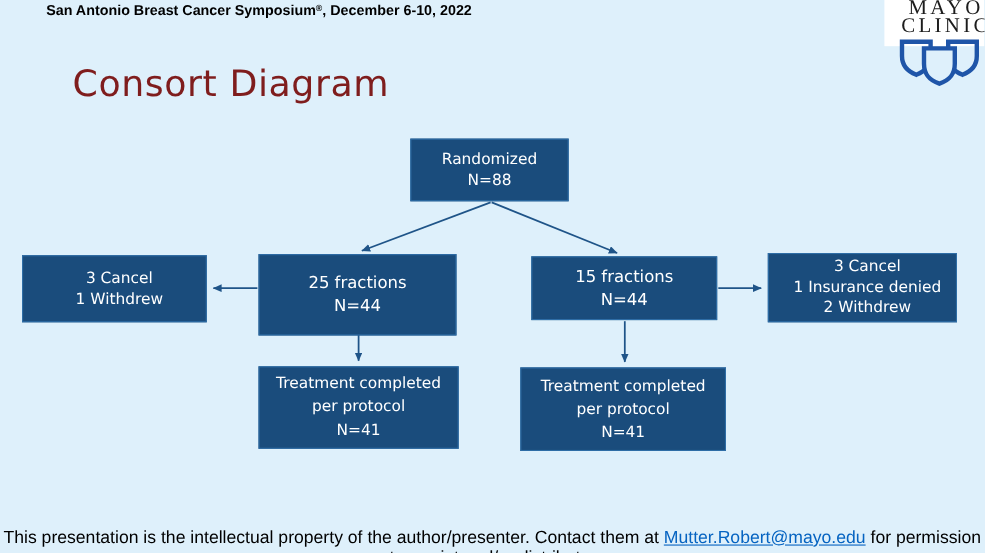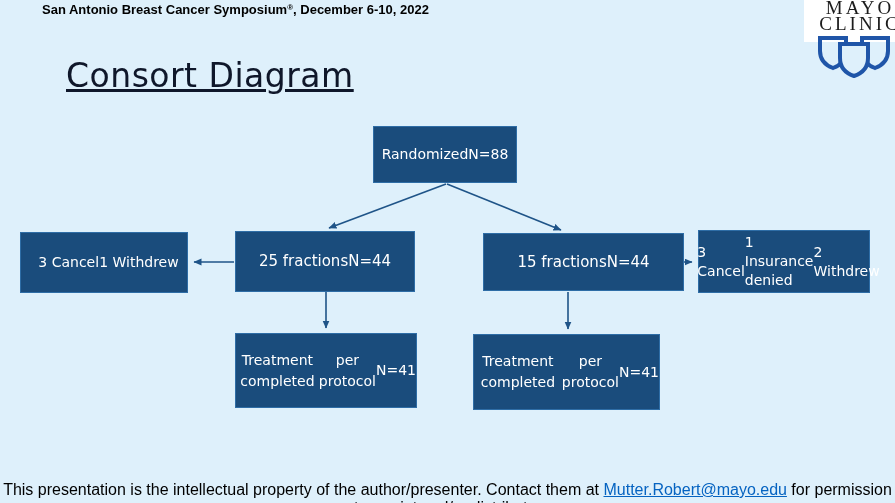--- a/index.html
+++ b/index.html
@@ -5,37 +5,37 @@
   html,body{margin:0;padding:0;}
   body{width:895px;height:503px;overflow:hidden;background:#DEF0FB;
        font-family:"Liberation Sans",sans-serif;position:relative;}
   .slide{position:absolute;inset:0;width:895px;height:503px;background:#DEF0FB;overflow:hidden;}
 
   .header{position:absolute;top:2px;left:0;right:0;padding-left:42px;
           font-weight:bold;font-size:13px;color:#000;}
   .header sup{font-size:8px;vertical-align:4px;}
 
   .title{position:absolute;left:66px;top:56px;font-size:33px;letter-spacing:0.5px;
-         color:#0f172a;font-family:"DejaVu Sans","Liberation Sans",sans-serif;text-decoration:underline;}
+         color:#7f1d1d;font-family:"DejaVu Sans","Liberation Sans",sans-serif;}
 
   .logo-bg{position:absolute;left:804px;top:0;width:91px;height:42px;background:#ffffff;}
   .logo-text{position:absolute;left:806px;top:0px;width:108px;text-align:center;
              font-family:"Liberation Serif",serif;color:#1c1c1c;
              font-size:19px;line-height:16px;letter-spacing:3px;}
   .logo-shields{position:absolute;left:812px;top:34px;}
 
   .nbox{position:absolute;background:#1A4C7C;border:1px solid #2E6DA6;color:#ffffff;
         font-family:"DejaVu Sans","Liberation Sans",sans-serif;font-size:14px;
-        display:flex;flex-direction:row;justify-content:center;align-items:center;
+        display:flex;flex-direction:column;justify-content:center;align-items:center;
         text-align:center;line-height:19px;box-sizing:border-box;}
   .nbox.left-align{align-items:center;text-align:left;padding-left:9px;line-height:19px;}
 
   #box-randomized{left:373px;top:126px;width:144px;height:57px;}
-  #box-arm25{left:235px;top:231px;width:180px;height:61px;font-size:15px;line-height:21px;}
-  #box-arm15{left:483px;top:233px;width:201px;height:58px;font-size:15px;line-height:21px;}
+  #box-arm25{left:235px;top:231px;width:180px;height:74px;font-size:15px;line-height:21px;}
+  #box-arm15{left:483px;top:233px;width:169px;height:58px;font-size:15px;line-height:21px;}
   #box-drop-left{left:20px;top:232px;width:168px;height:61px;}
   #box-drop-right{left:698px;top:230px;width:172px;height:63px;}
   #box-comp-left{left:235px;top:333px;width:182px;height:75px;line-height:21px;}
   #box-comp-right{left:473px;top:334px;width:187px;height:76px;line-height:21px;}
 
   .arrows{position:absolute;left:0;top:0;width:895px;height:503px;pointer-events:none;}
 
   .footer{position:absolute;top:481px;left:0;right:0;text-align:center;
           font-size:16px;color:#000;}
   .footer a{color:#0563C1;text-decoration:underline;}

